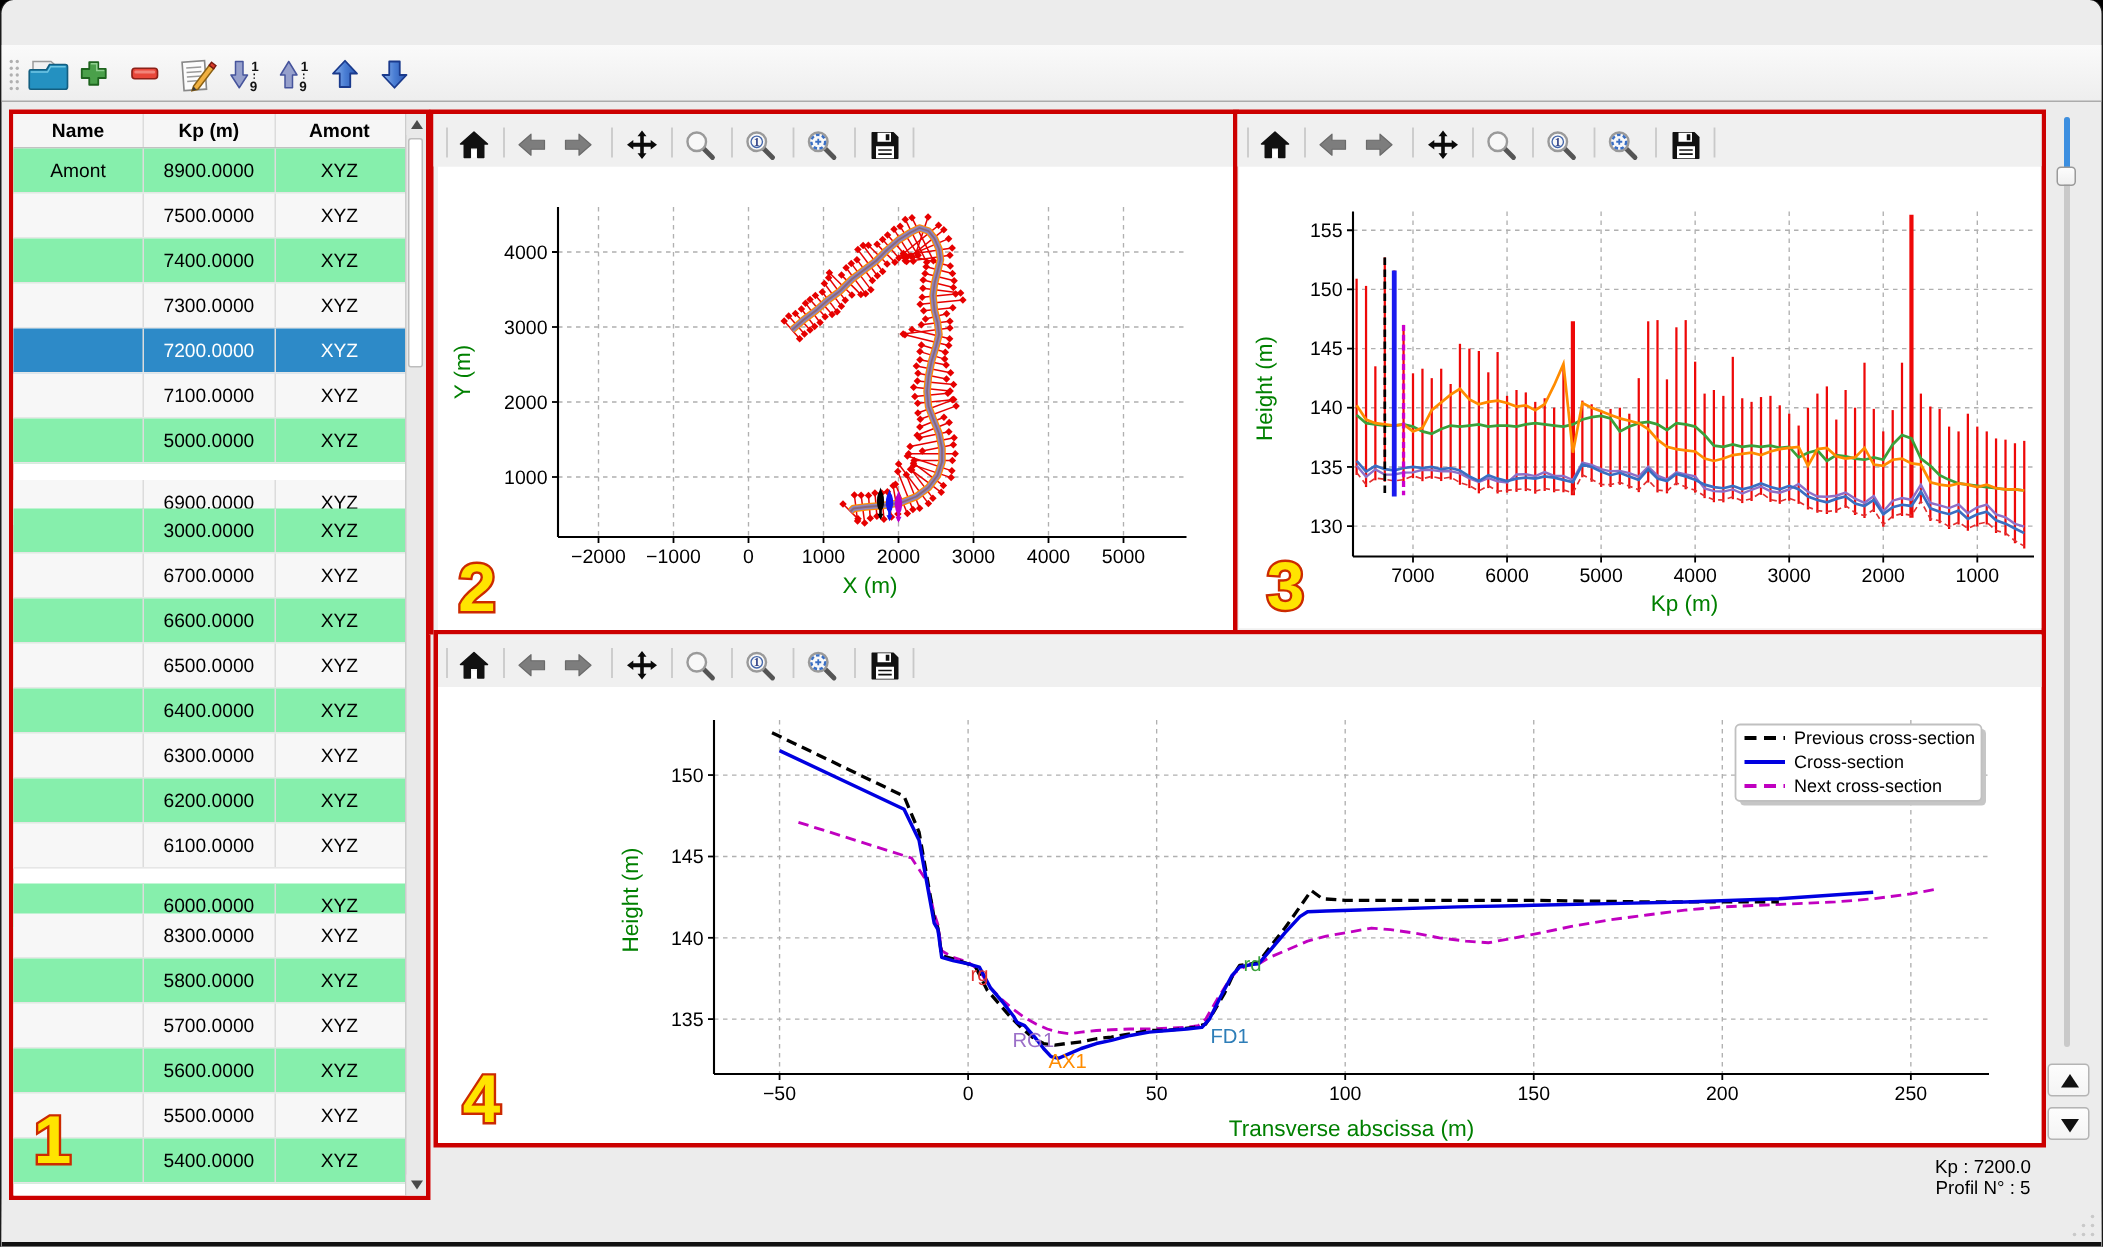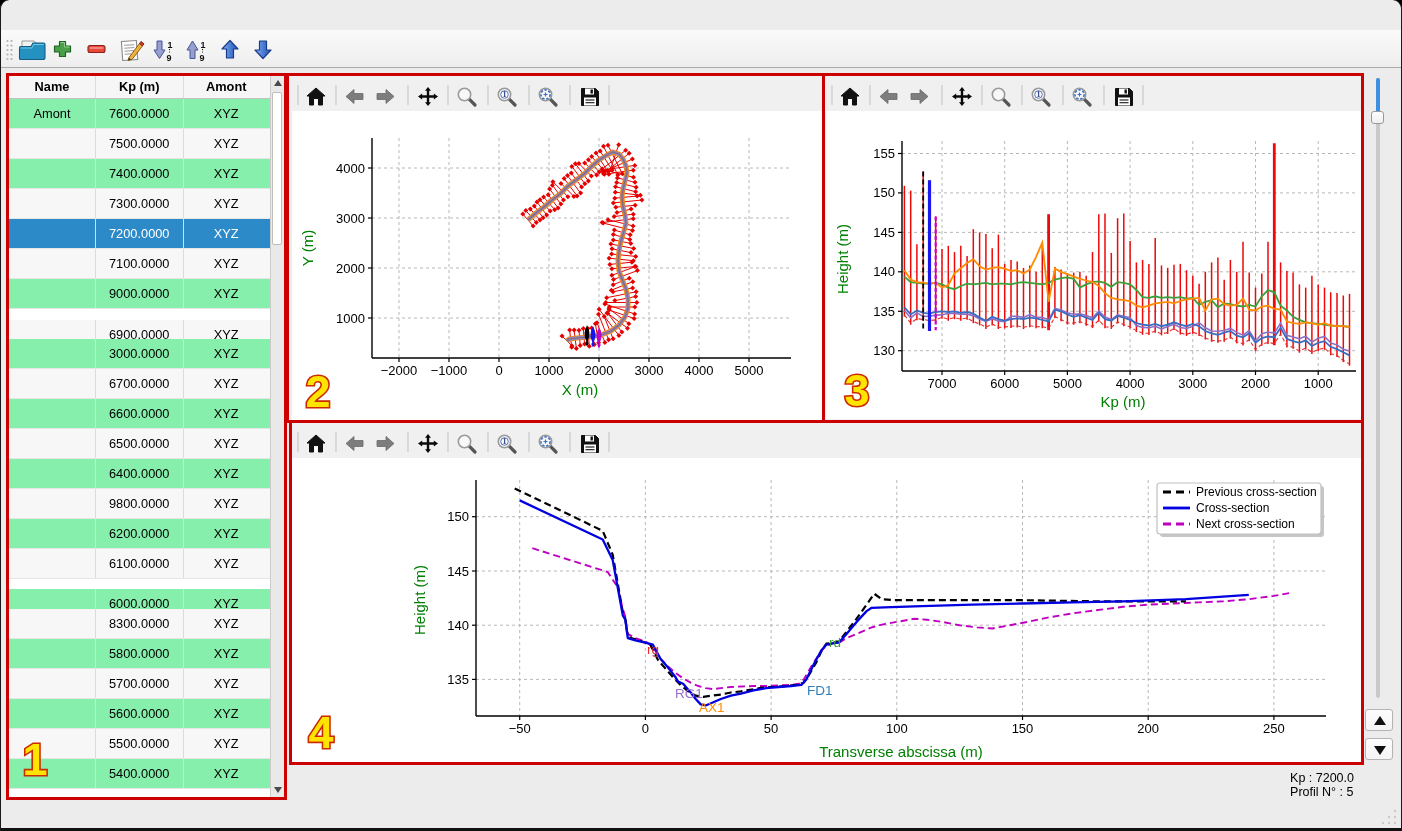--- a/index.html
+++ b/index.html
@@ -50,21 +50,21 @@
 
 #slider-groove { position:absolute; left:1374.5px; top:78px; width:4px; height:620px;
   background:#c9c9c9; border-radius:2px; }
 #slider-blue { position:absolute; left:1374.5px; top:78px; width:4px; height:36px;
   background:#3d8fe0; border-radius:2px; }
 #slider-handle { position:absolute; left:1370px; top:111px; width:13px; height:13px;
   background:linear-gradient(#fdfdfd,#f0f0f0); border:1px solid #9a9a9a; border-radius:3px; }
 .navbtn { position:absolute; left:1364px; width:28px; height:22px; background:linear-gradient(#fdfdfd,#f4f4f4);
   border:1px solid #b4b4b4; border-radius:3px; }
 .navbtn .tri { position:absolute; left:8px; }
-#status { line-height:14px; position:absolute; right:47px; text-align:left; font-size:12.5px; color:#000; }
+#status { line-height:14px; position:absolute; right:47px; text-align:center; font-size:12.5px; color:#000; }
 .ann { position:absolute; }
 #bottombar { position:absolute; left:0; bottom:0; width:100%; height:3px; background:#111; }
 </style></head>
 <body>
 <div id="win">
   <div id="toolbar"><svg width="540" height="38" viewBox="0 0 540 38">
         <g fill="#b0b0b0">
           <circle cx="6.5" cy="11.0" r="1.1"></circle>
           <circle cx="10.5" cy="11.0" r="1.1"></circle>
           <circle cx="6.5" cy="15.5" r="1.1"></circle>
@@ -126,21 +126,21 @@
 
   <div class="panel" id="p1">
     <div id="tbl">
       <div class="hd">
           <div class="c1">Name</div>
           <div class="c2">Kp (m)</div>
           <div class="c3">Amont</div>
         </div>
       <div class="tr" style="top:22.5px">
           <div class="c1">Amont</div>
-          <div class="c2">7600.0000</div>
+          <div class="c2">8900.0000</div>
           <div class="c3">XYZ</div>
         </div>
         <div class="tr" style="top:52.5px">
           <div class="c1"></div>
           <div class="c2">7500.0000</div>
           <div class="c3">XYZ</div>
         </div>
         <div class="tr" style="top:82.5px">
           <div class="c1"></div>
           <div class="c2">7400.0000</div>
@@ -156,21 +156,21 @@
           <div class="c2">7200.0000</div>
           <div class="c3">XYZ</div>
         </div>
         <div class="tr" style="top:172.5px">
           <div class="c1"></div>
           <div class="c2">7100.0000</div>
           <div class="c3">XYZ</div>
         </div>
         <div class="tr" style="top:202.5px">
           <div class="c1"></div>
-          <div class="c2">9000.0000</div>
+          <div class="c2">5000.0000</div>
           <div class="c3">XYZ</div>
         </div>
         <div class="tr" style="top:244px">
           <div class="c1"></div>
           <div class="c2">6900.0000</div>
           <div class="c3">XYZ</div>
         </div>
         <div class="tr" style="top:262.5px">
           <div class="c1"></div>
           <div class="c2">3000.0000</div>
@@ -191,21 +191,21 @@
           <div class="c2">6500.0000</div>
           <div class="c3">XYZ</div>
         </div>
         <div class="tr" style="top:382.5px">
           <div class="c1"></div>
           <div class="c2">6400.0000</div>
           <div class="c3">XYZ</div>
         </div>
         <div class="tr" style="top:412.5px">
           <div class="c1"></div>
-          <div class="c2">9800.0000</div>
+          <div class="c2">6300.0000</div>
           <div class="c3">XYZ</div>
         </div>
         <div class="tr" style="top:442.5px">
           <div class="c1"></div>
           <div class="c2">6200.0000</div>
           <div class="c3">XYZ</div>
         </div>
         <div class="tr" style="top:472.5px">
           <div class="c1"></div>
           <div class="c2">6100.0000</div>

